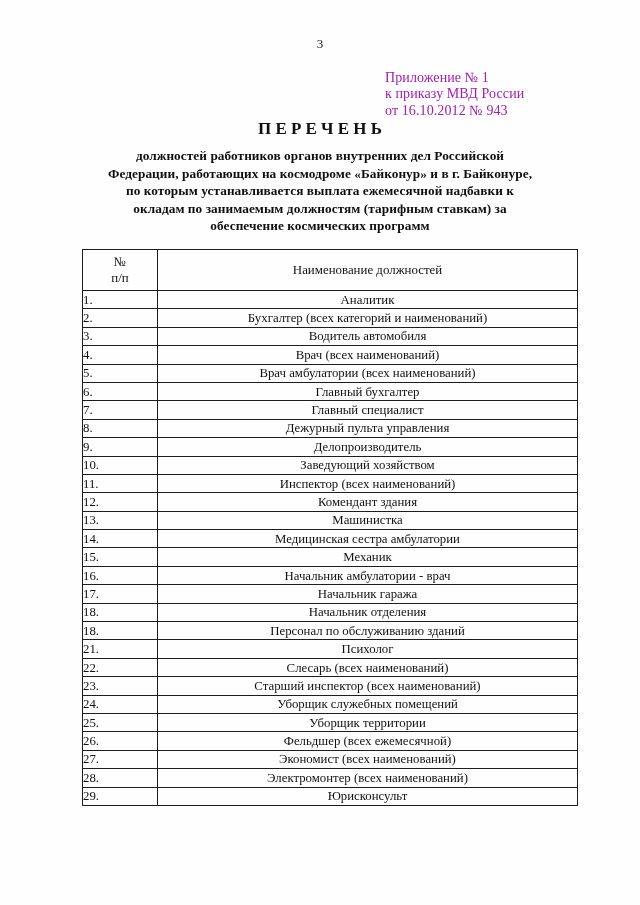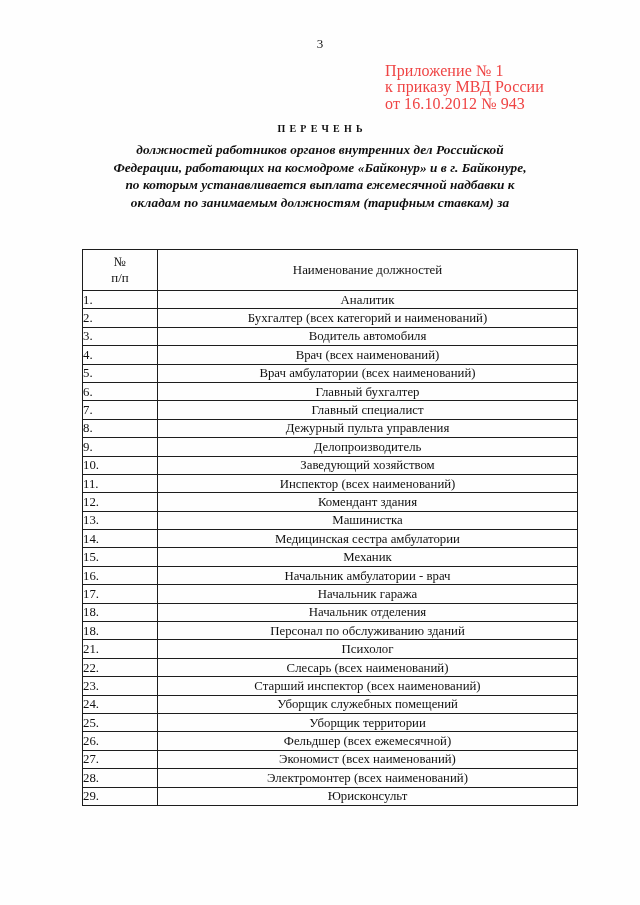--- a/index.html
+++ b/index.html
@@ -32,51 +32,51 @@
     width: 640px;
     text-align: center;
     font-size: 13px;
     line-height: 15px;
     color: #141414;
   }
 
   
   .appendix-block {
     position: absolute;
-    top: 63px;
+    top: 70px;
     left: 385px;
-    font-size: 16px;
+    font-size: 14px;
     line-height: 16.4px;
-    color: #ef4444;
+    color: #a21caf;
     white-space: nowrap;
   }
   .appendix-block div { letter-spacing: 0.1px; }
 
   
   .title-block {
     position: absolute;
     top: 120px;
     left: 70px;
     width: 500px;
     text-align: center;
     font-weight: bold;
     color: #0f0f0f;
   }
   .title-main {
-    font-size: 10px;
+    font-size: 17px;
     line-height: 18px;
     letter-spacing: 4.2px;
     text-indent: 4.2px;
-    margin-bottom: 3px;
+    margin-bottom: 9px;
   }
   .title-sub {
     font-size: 13.3px;
     line-height: 17.6px;
   }
-  .title-sub div { letter-spacing: 0.05px; font-style: italic; }
+  .title-sub div { letter-spacing: 0.05px; }
 
   
   .doc-table {
     position: absolute;
     top: 249px;
     left: 82px;
     width: 495px;
     border-collapse: collapse;
     table-layout: fixed;
     font-size: 12.8px;
@@ -130,20 +130,21 @@
     <div>от 16.10.2012 № 943</div>
   </div>
 
   <div class="title-block">
     <div class="title-main">ПЕРЕЧЕНЬ</div>
     <div class="title-sub">
       <div>должностей работников органов внутренних дел Российской</div>
       <div>Федерации, работающих на космодроме «Байконур» и в г. Байконуре,</div>
       <div>по которым устанавливается выплата ежемесячной надбавки к</div>
       <div>окладам по занимаемым должностям (тарифным ставкам) за</div>
+      <div>обеспечение космических программ</div>
     </div>
   </div>
 
   <table class="doc-table">
     <colgroup>
       <col class="col-num">
       <col class="col-name">
     </colgroup>
     <thead>
       <tr>

